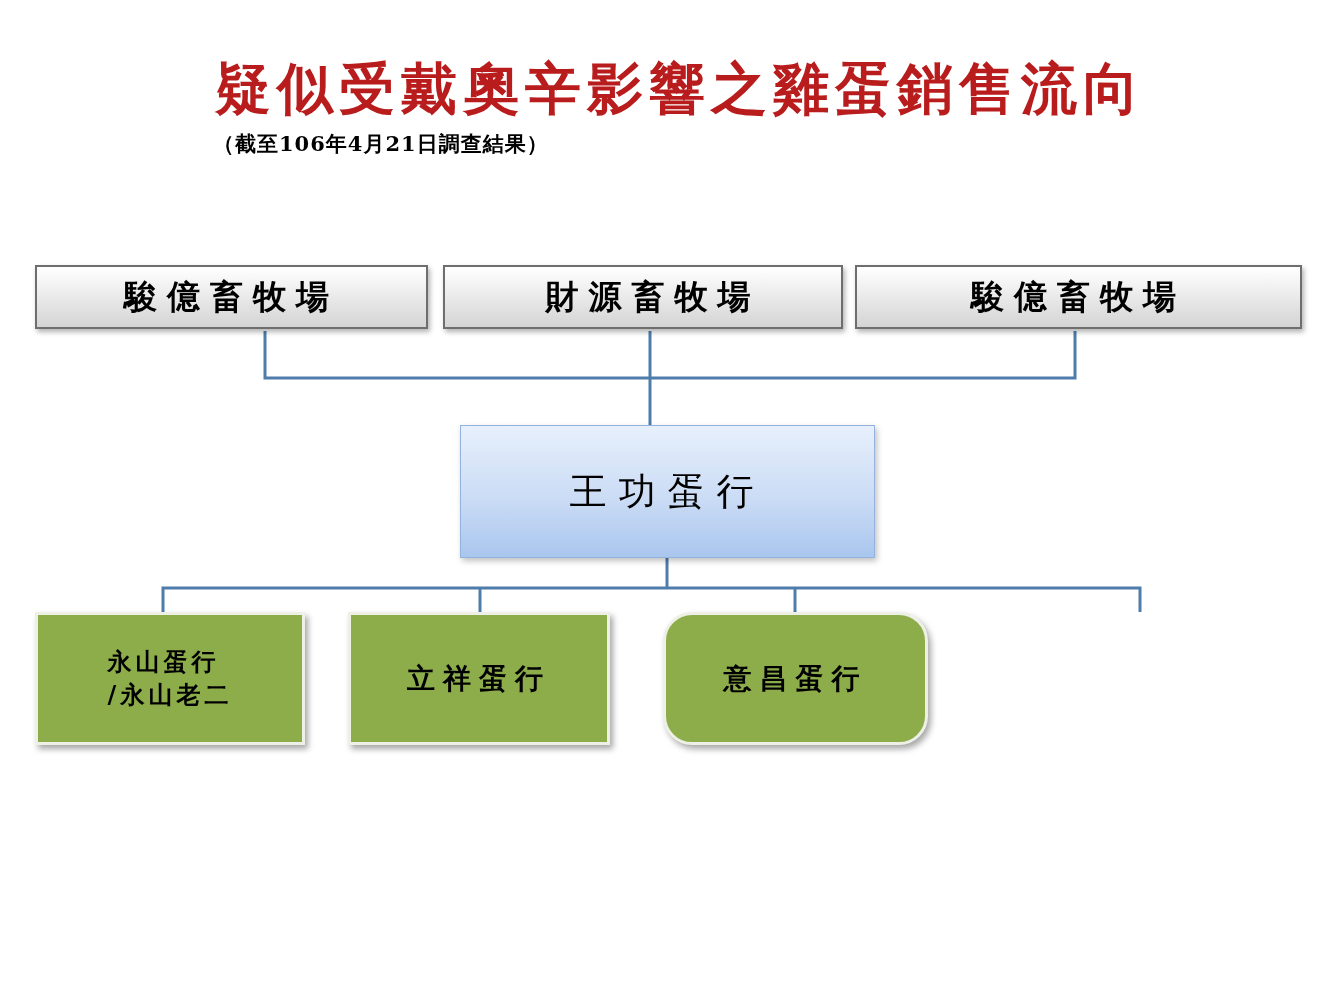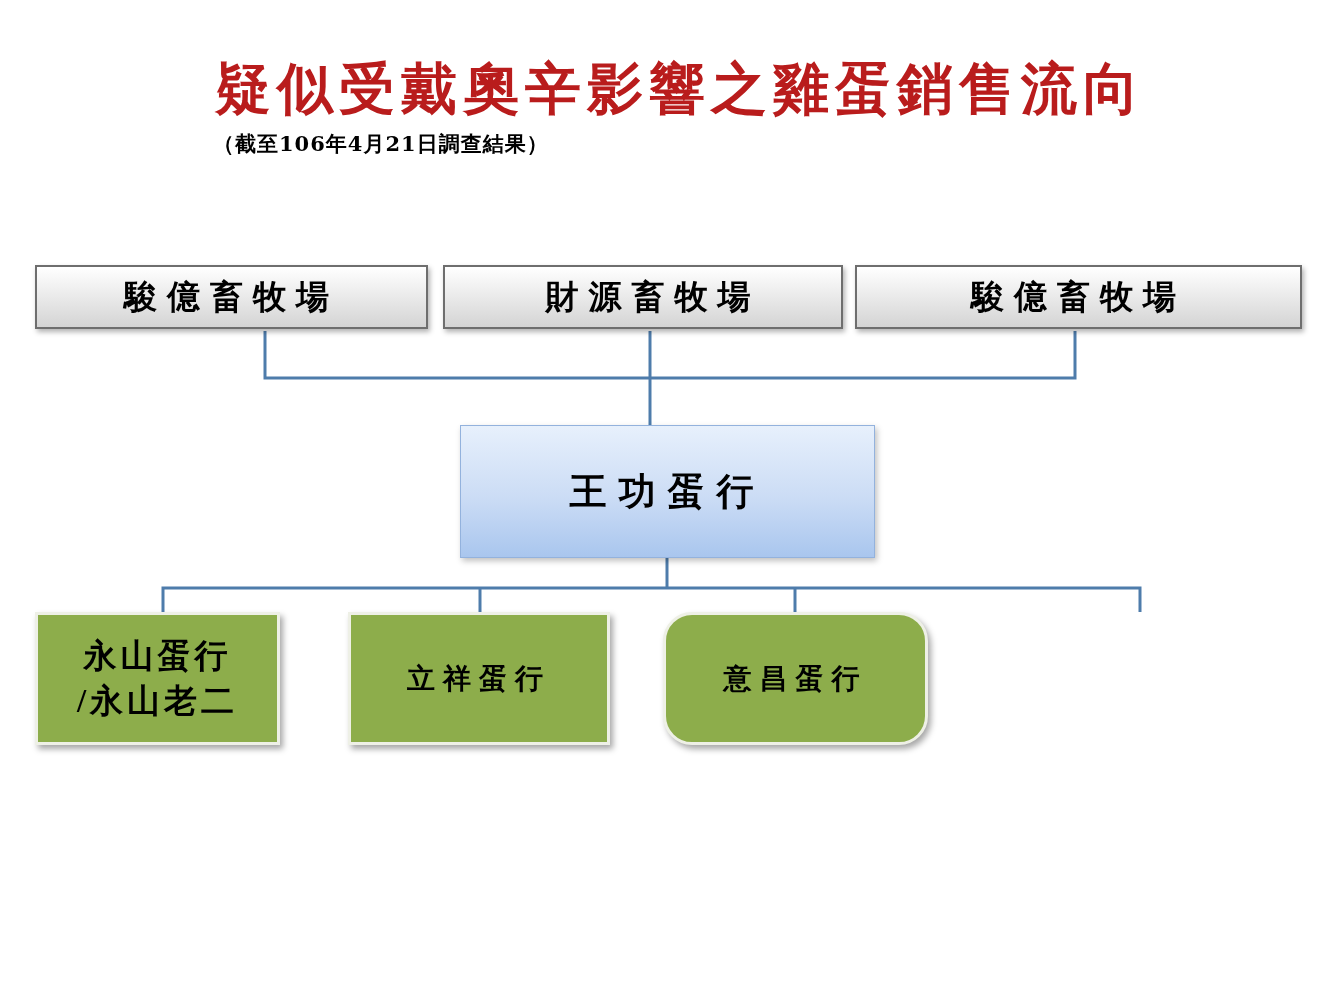--- a/index.html
+++ b/index.html
@@ -29,53 +29,53 @@
 
   svg.connectors {
     position: absolute; left: 0; top: 0;
     width: 1344px; height: 1008px;
     pointer-events: none;
   }
 
   .box {
     position: absolute;
     display: flex; align-items: center; justify-content: center;
-    text-align: center; color: #000000;
+    text-align: left; color: #000000;
   }
 
   
   .farm {
     height: 64px;
     background: linear-gradient(180deg, #ffffff 0%, #ececec 45%, #d4d4d4 100%);
     border: 2px solid #6e6e6e;
     box-shadow: 2px 3px 5px rgba(0,0,0,0.30);
     font-size: 33px; font-weight: bold; letter-spacing: 10px;
   }
   .farm-1 { left: 35px;  top: 265px; width: 393px; }
   .farm-2 { left: 443px; top: 265px; width: 400px; padding-left: 20px; }
   .farm-3 { left: 855px; top: 265px; width: 447px; }
 
   
   .distributor {
     left: 460px; top: 425px; width: 415px; height: 133px;
     background: linear-gradient(180deg, #e7f0fc 0%, #cbdcf5 55%, #a9c6ee 100%);
     border: 1px solid #93b2dd;
     box-shadow: 2px 3px 6px rgba(0,0,0,0.25);
-    font-size: 37px; font-weight: bold; letter-spacing: 12px;
+    font-size: 37px; font-weight: normal; letter-spacing: 12px;
   }
 
   
   .retailer {
     top: 612px; height: 133px;
     background: #8dad4b;
     border: 3px solid #eef0e6;
     box-shadow: 3px 4px 6px rgba(0,0,0,0.35);
     font-size: 28px; font-weight: bold; letter-spacing: 8px;
   }
-  .retailer-1 { left: 35px;  width: 245px; font-size: 33px; letter-spacing: 4px; font-family: Liberation Serif, serif; }
+  .retailer-1 { left: 35px;  width: 270px; font-size: 24px; letter-spacing: 4px; }
   .retailer-2 { left: 348px; width: 262px; }
   .retailer-3 { left: 663px; width: 265px; border-radius: 29px; }
   .retailer-4 { left: 980px; width: 315px; }
 
   .label { white-space: pre-line; line-height: 1.35; }
 </style>
 </head>
 <body>
 
 <div class="canvas">

